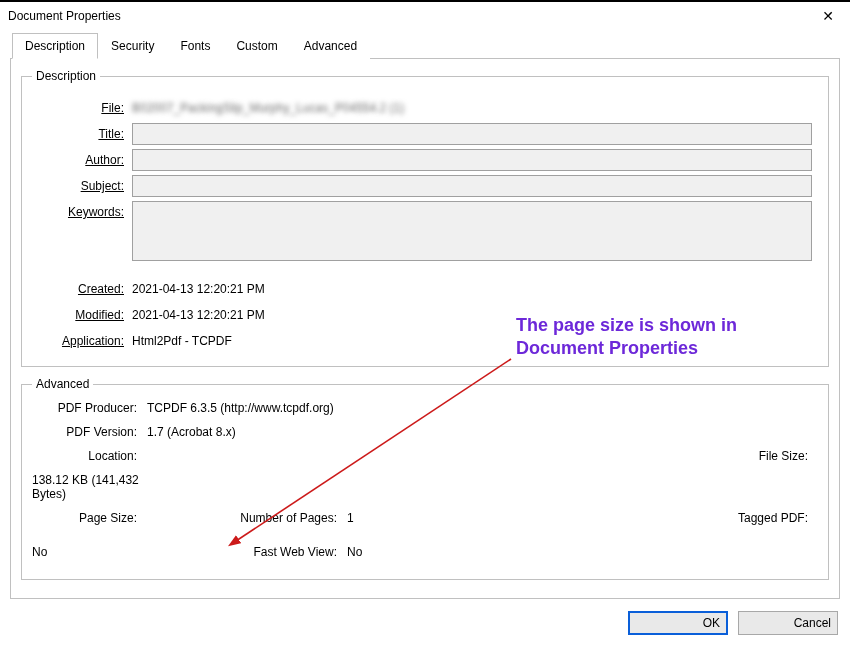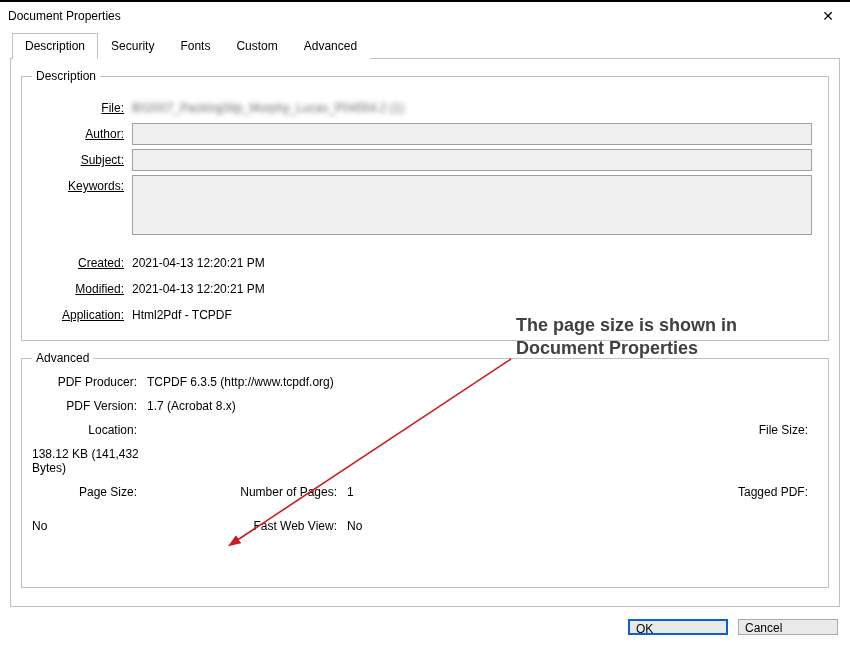--- a/index.html
+++ b/index.html
@@ -110,38 +110,38 @@
     row-gap: 20px;
     align-items: center;
   }
   .adv-two .alabel { text-align: right; padding-right: 10px; }
   .btnbar {
     display: flex; justify-content: flex-end;
     gap: 10px;
     padding: 6px 12px 10px 12px;
   }
   .btn {
-    width: 100px; height: 16px;
+    width: 100px; height: 24px;
     border: 1px solid #a8a8a8;
     background: #e9e9e9;
     font-family: inherit; font-size: 12px;
-    text-align: left;
+    text-align: right;
   }
   .btn.primary {
     border: 2px solid #0a5fd9;
     background: #e9e9e9;
   }
   
   .anno {
     position: absolute;
     pointer-events: none;
   }
   .anno-text {
     position: absolute;
-    color: #404040;
+    color: #6d28d9;
     font-family: Arial, sans-serif;
     font-size: 18px;
     font-weight: bold;
     line-height: 1.3;
   }
   svg.arrow { position: absolute; overflow: visible; }
 </style>
 </head>
 <body>
 
@@ -161,20 +161,24 @@
   </div>
 
   <div class="panel">
 
     <fieldset class="group">
       <legend>Description</legend>
 
       <div class="row">
         <div class="label">File:</div>
         <div class="val blurred">B02007_PackingSlip_Murphy_Lucas_P04554.2 (1)</div>
+      </div>
+      <div class="row">
+        <div class="label">Title:</div>
+        <div class="val"><input class="textfield" value="" style=""></div>
       </div>
       <div class="row">
         <div class="label">Author:</div>
         <div class="val"><input class="textfield" value="" style=""></div>
       </div>
       <div class="row">
         <div class="label">Subject:</div>
         <div class="val"><input class="textfield" value="" style=""></div>
       </div>
       <div class="row" style="align-items:flex-start;">

